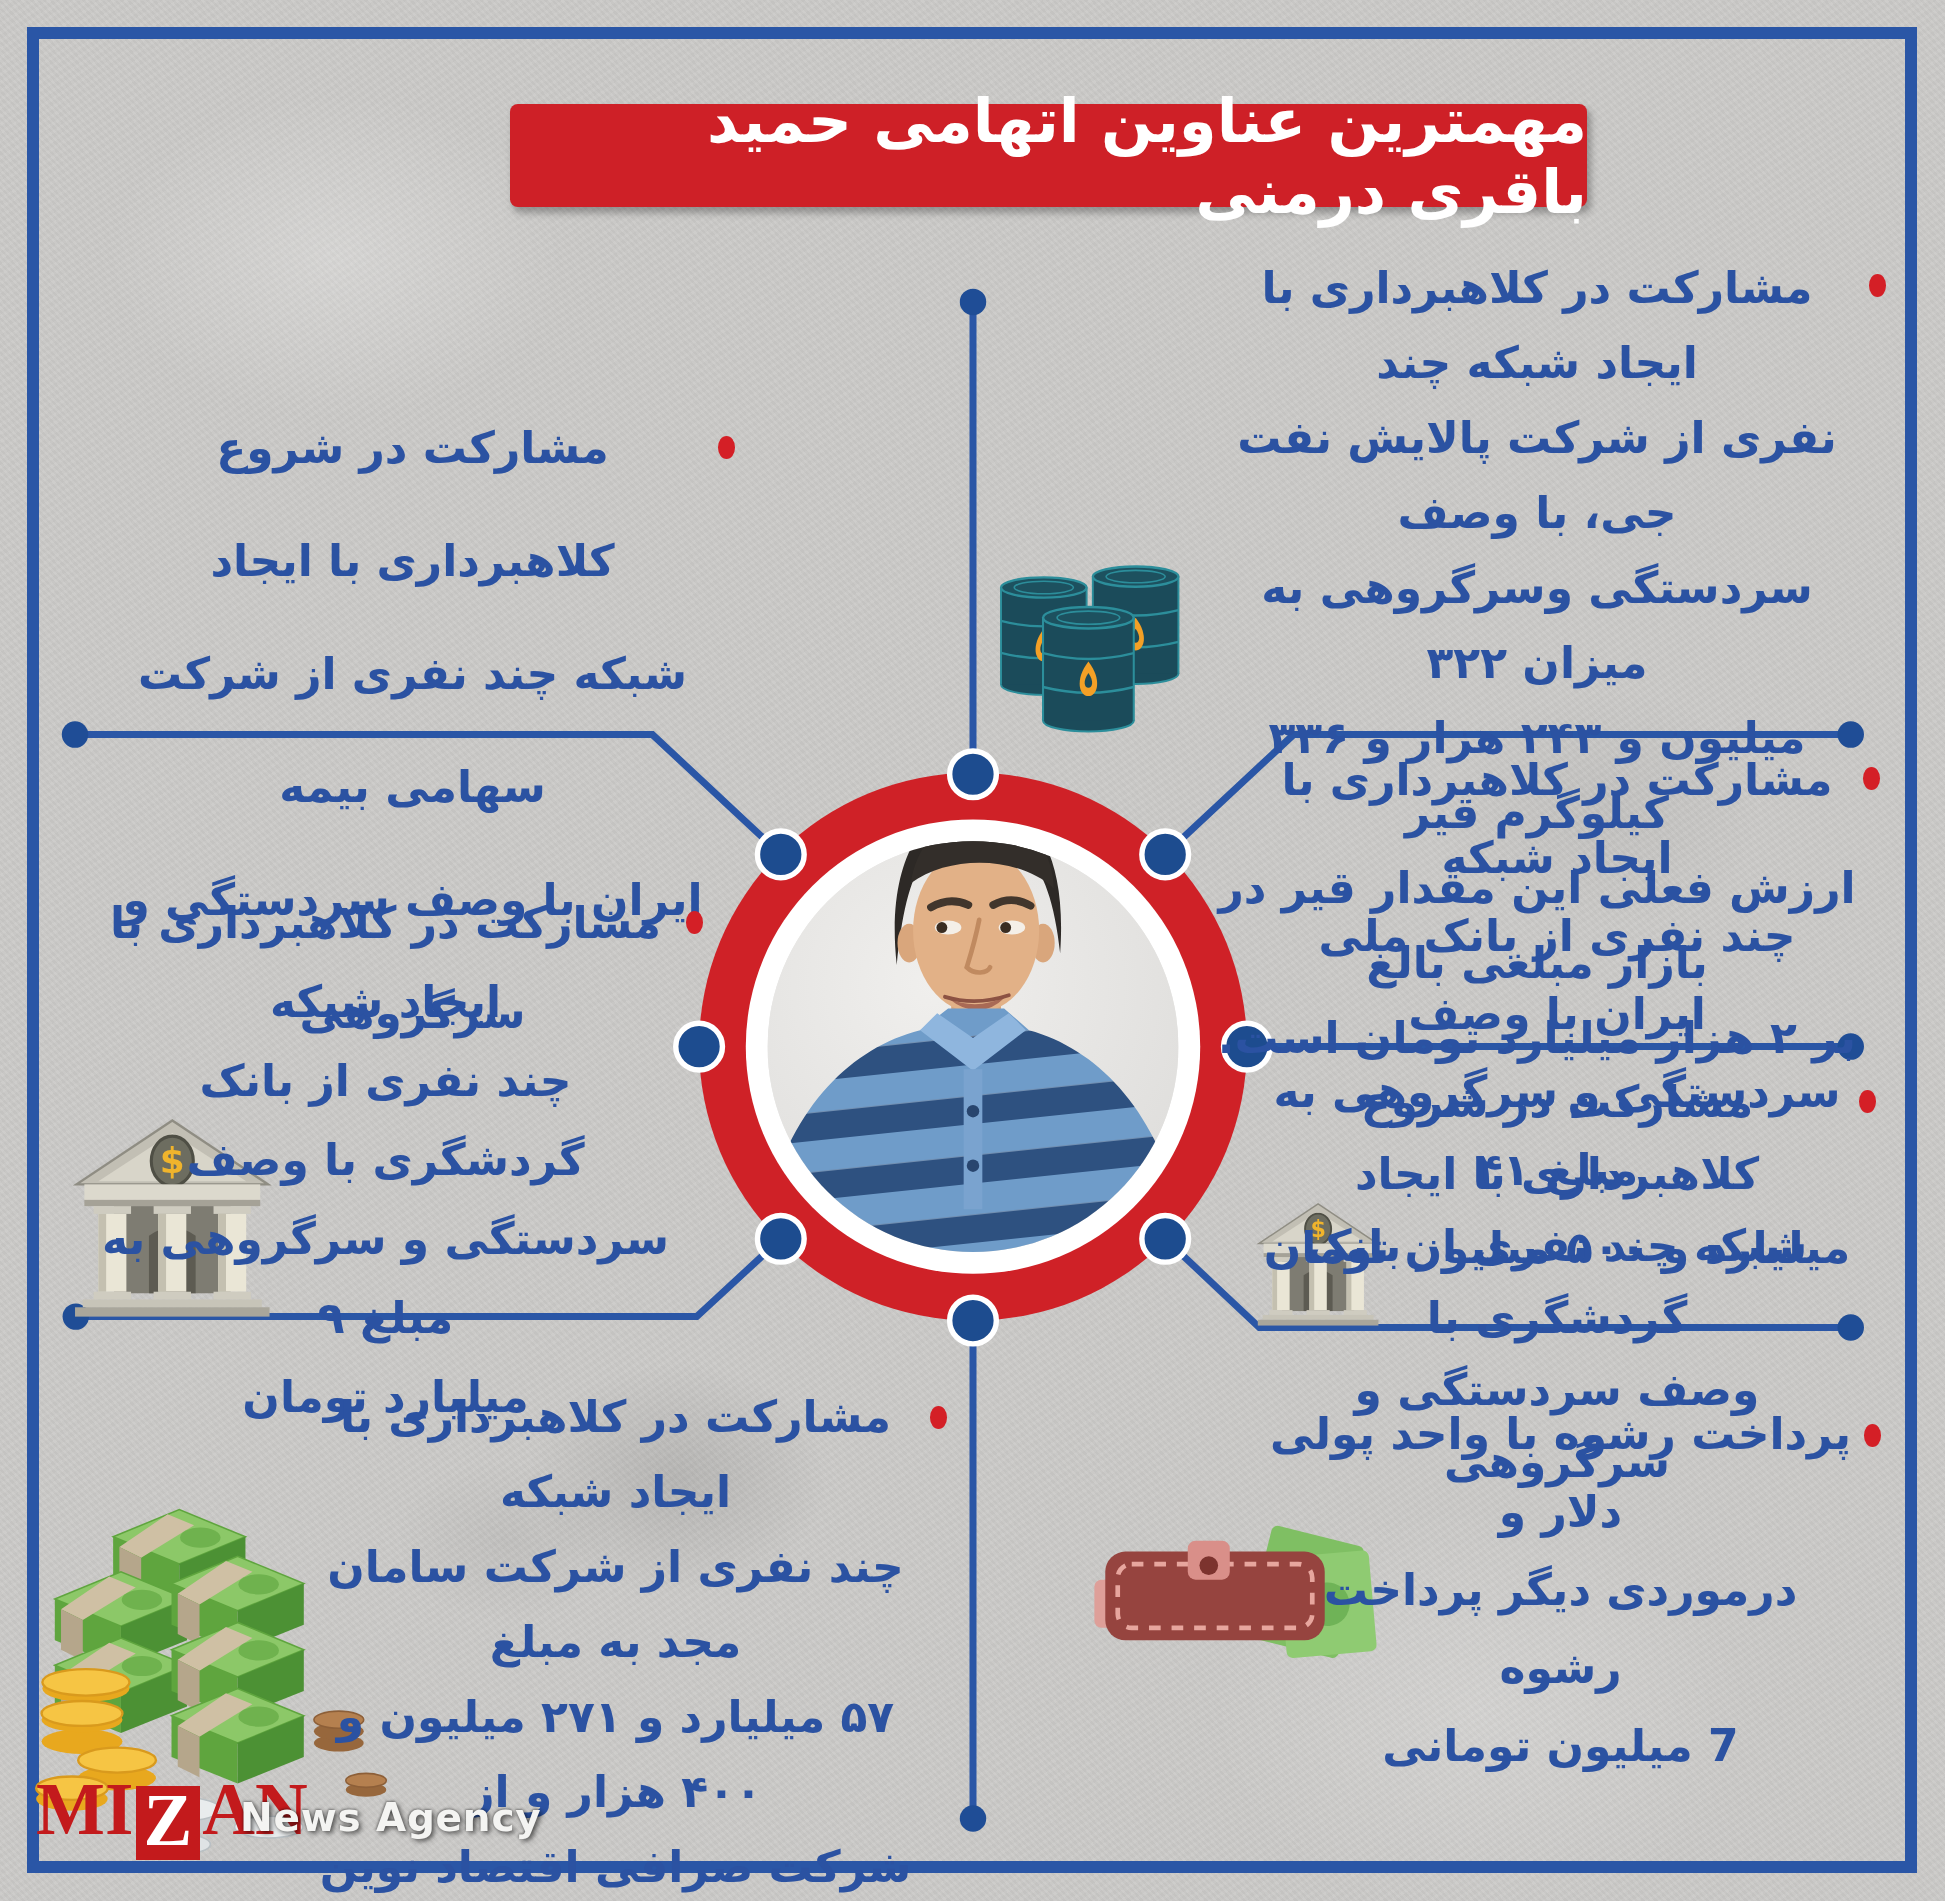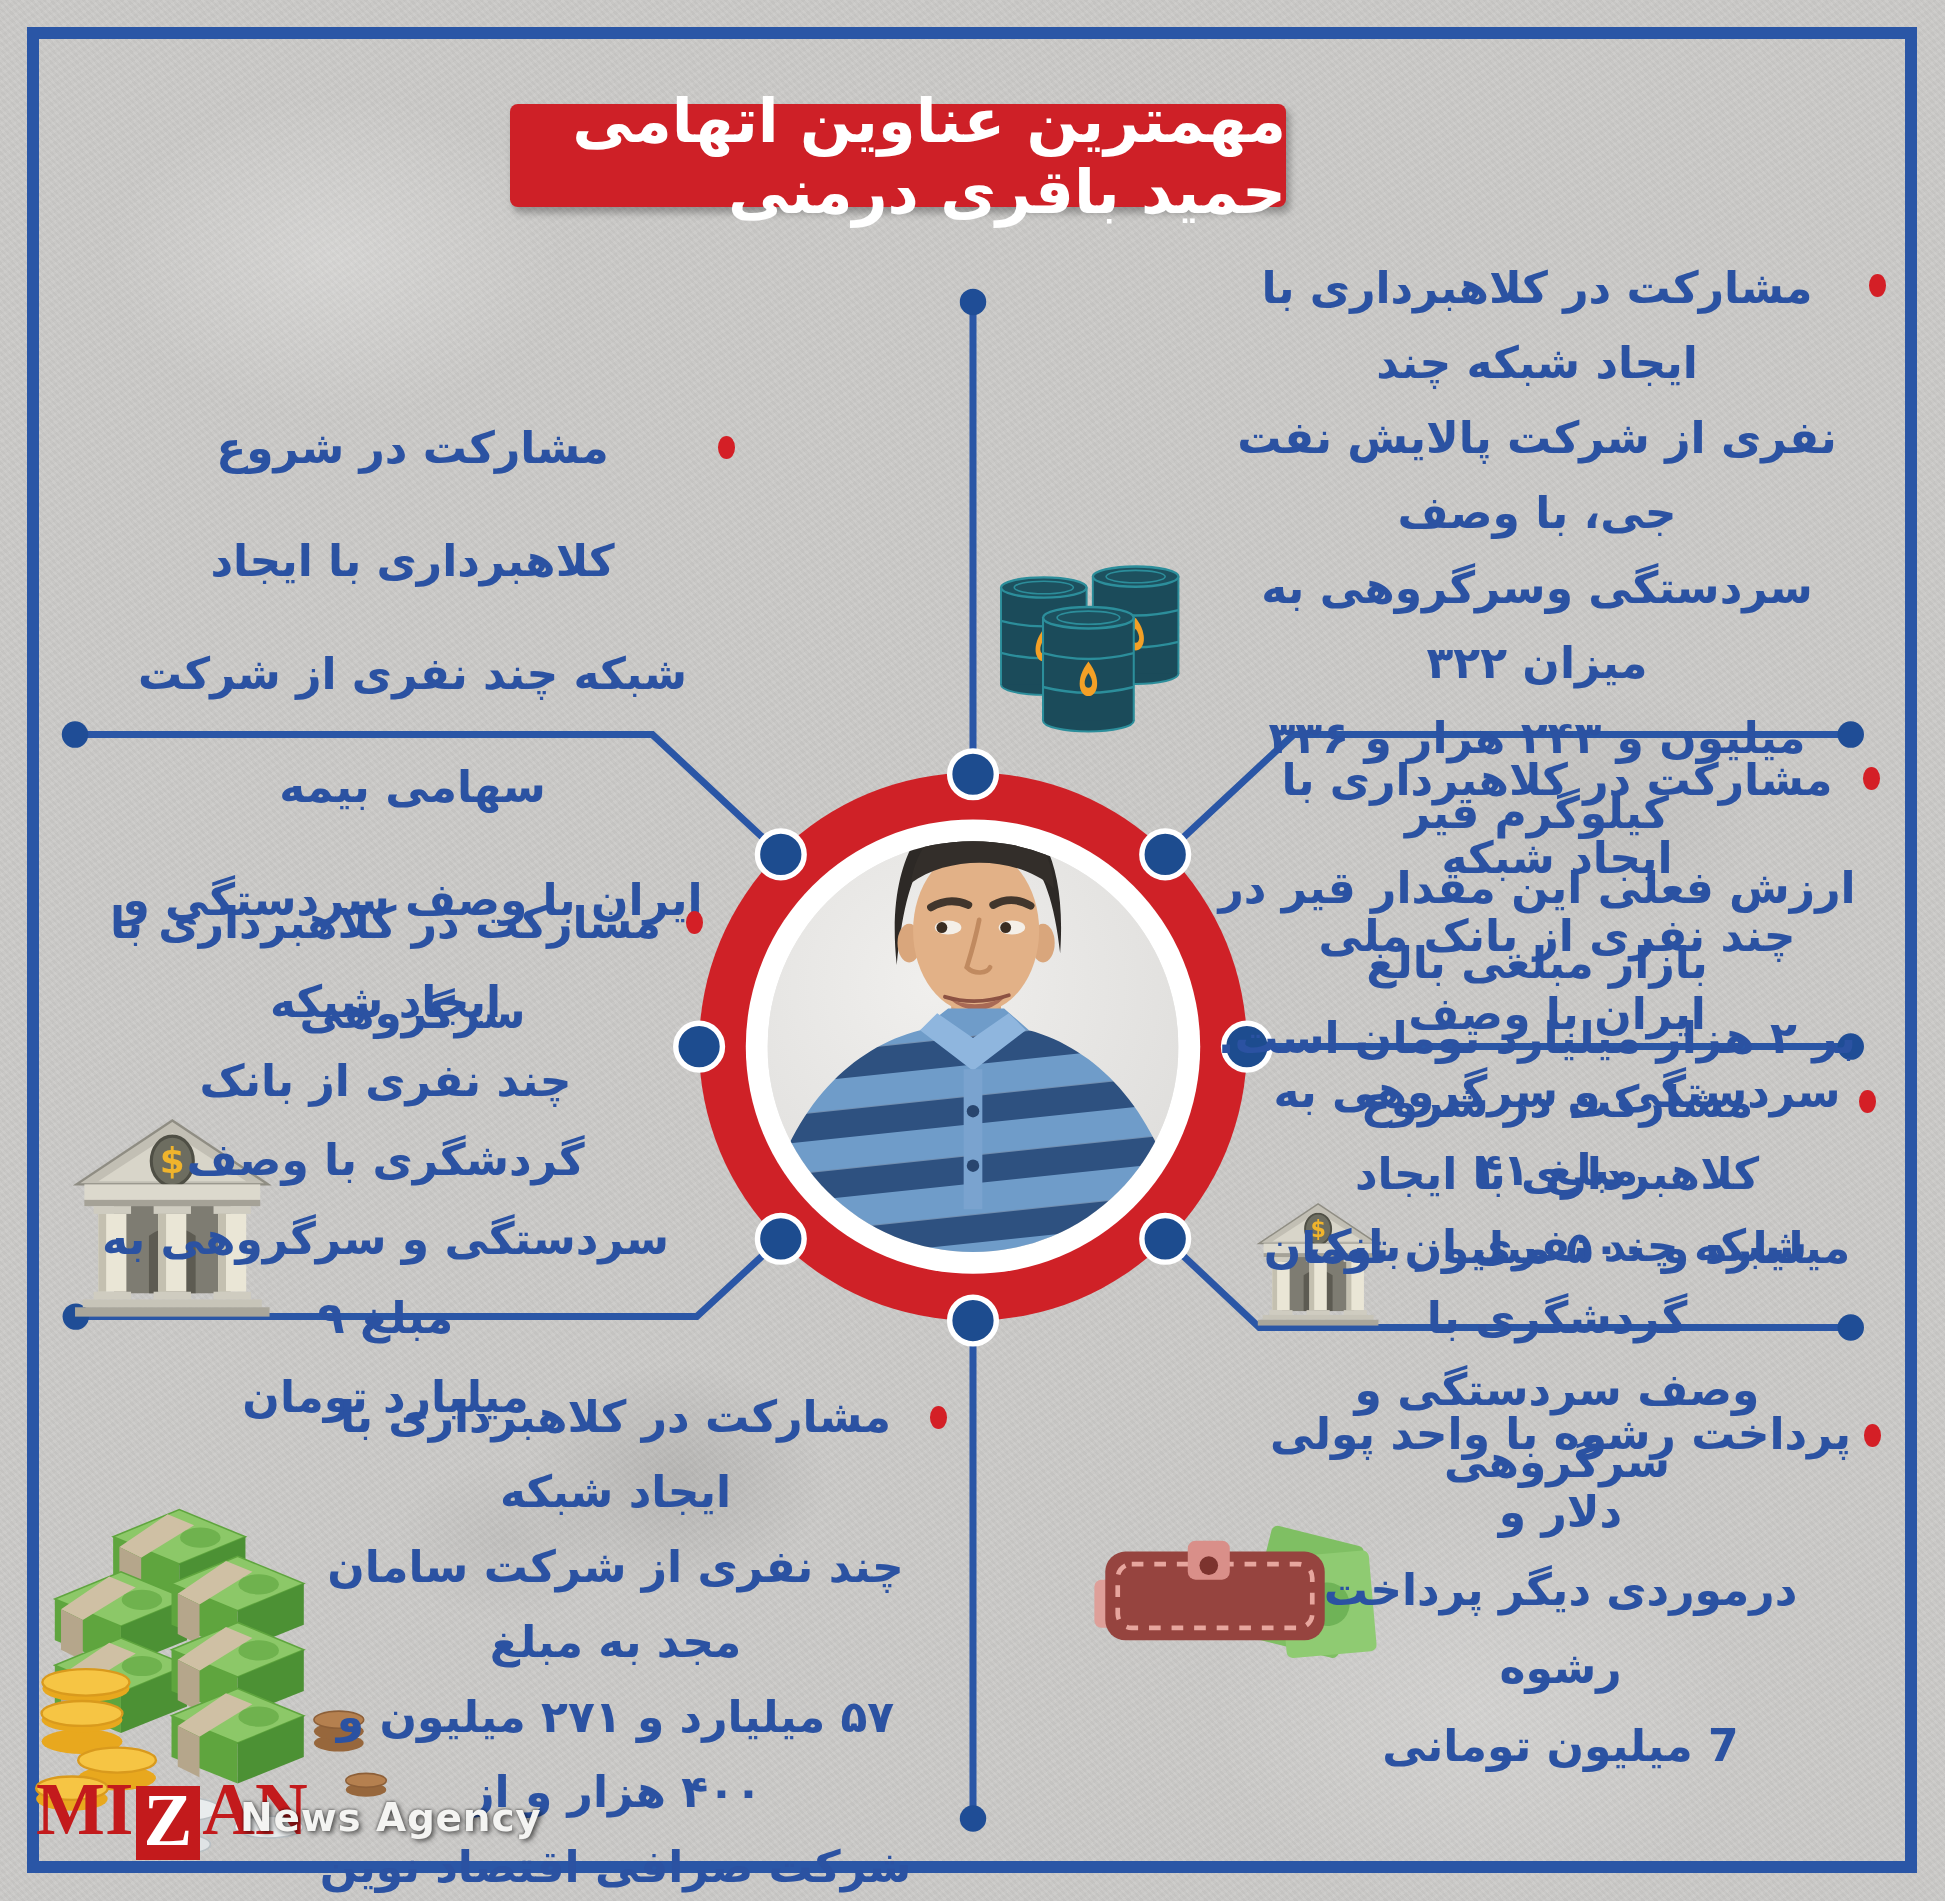--- a/index.html
+++ b/index.html
@@ -18,21 +18,21 @@
       radial-gradient(ellipse 389px 296px at 1479px 1712px, rgba(255,255,255,0.16), transparent 70%),
       repeating-linear-gradient(47deg, rgba(255,255,255,0.035) 0 2.3px, rgba(0,0,0,0.018) 2.3px 4.7px),
       repeating-linear-gradient(-33deg, rgba(255,255,255,0.025) 0 3.1px, rgba(0,0,0,0.015) 3.1px 7px);
   }
   .frame{
     position:absolute;left:27px;top:27px;width:1866px;height:1822px;
     border:12.5px solid #2a56a6;
   }
   .layer{position:absolute;left:0;top:0;}
   .title{
-    position:absolute;left:510px;top:104px;width:776px;height:103px;
+    position:absolute;left:510px;top:104px;width:1077px;height:103px;
     background:#ce2027;border-radius:7.8px;
     box-shadow:3.9px 5.4px 7.8px rgba(0,0,0,0.28);
     color:#ffffff;font-size:61px;font-weight:700;
     display:flex;align-items:center;justify-content:center;
     direction:rtl;letter-spacing:0;
   }
   .tblock{
     position:absolute;color:#2b52a2;font-weight:700;font-size:44px;
     text-align:center;direction:rtl;white-space:pre-line;
     font-family:"DejaVu Sans",sans-serif;

